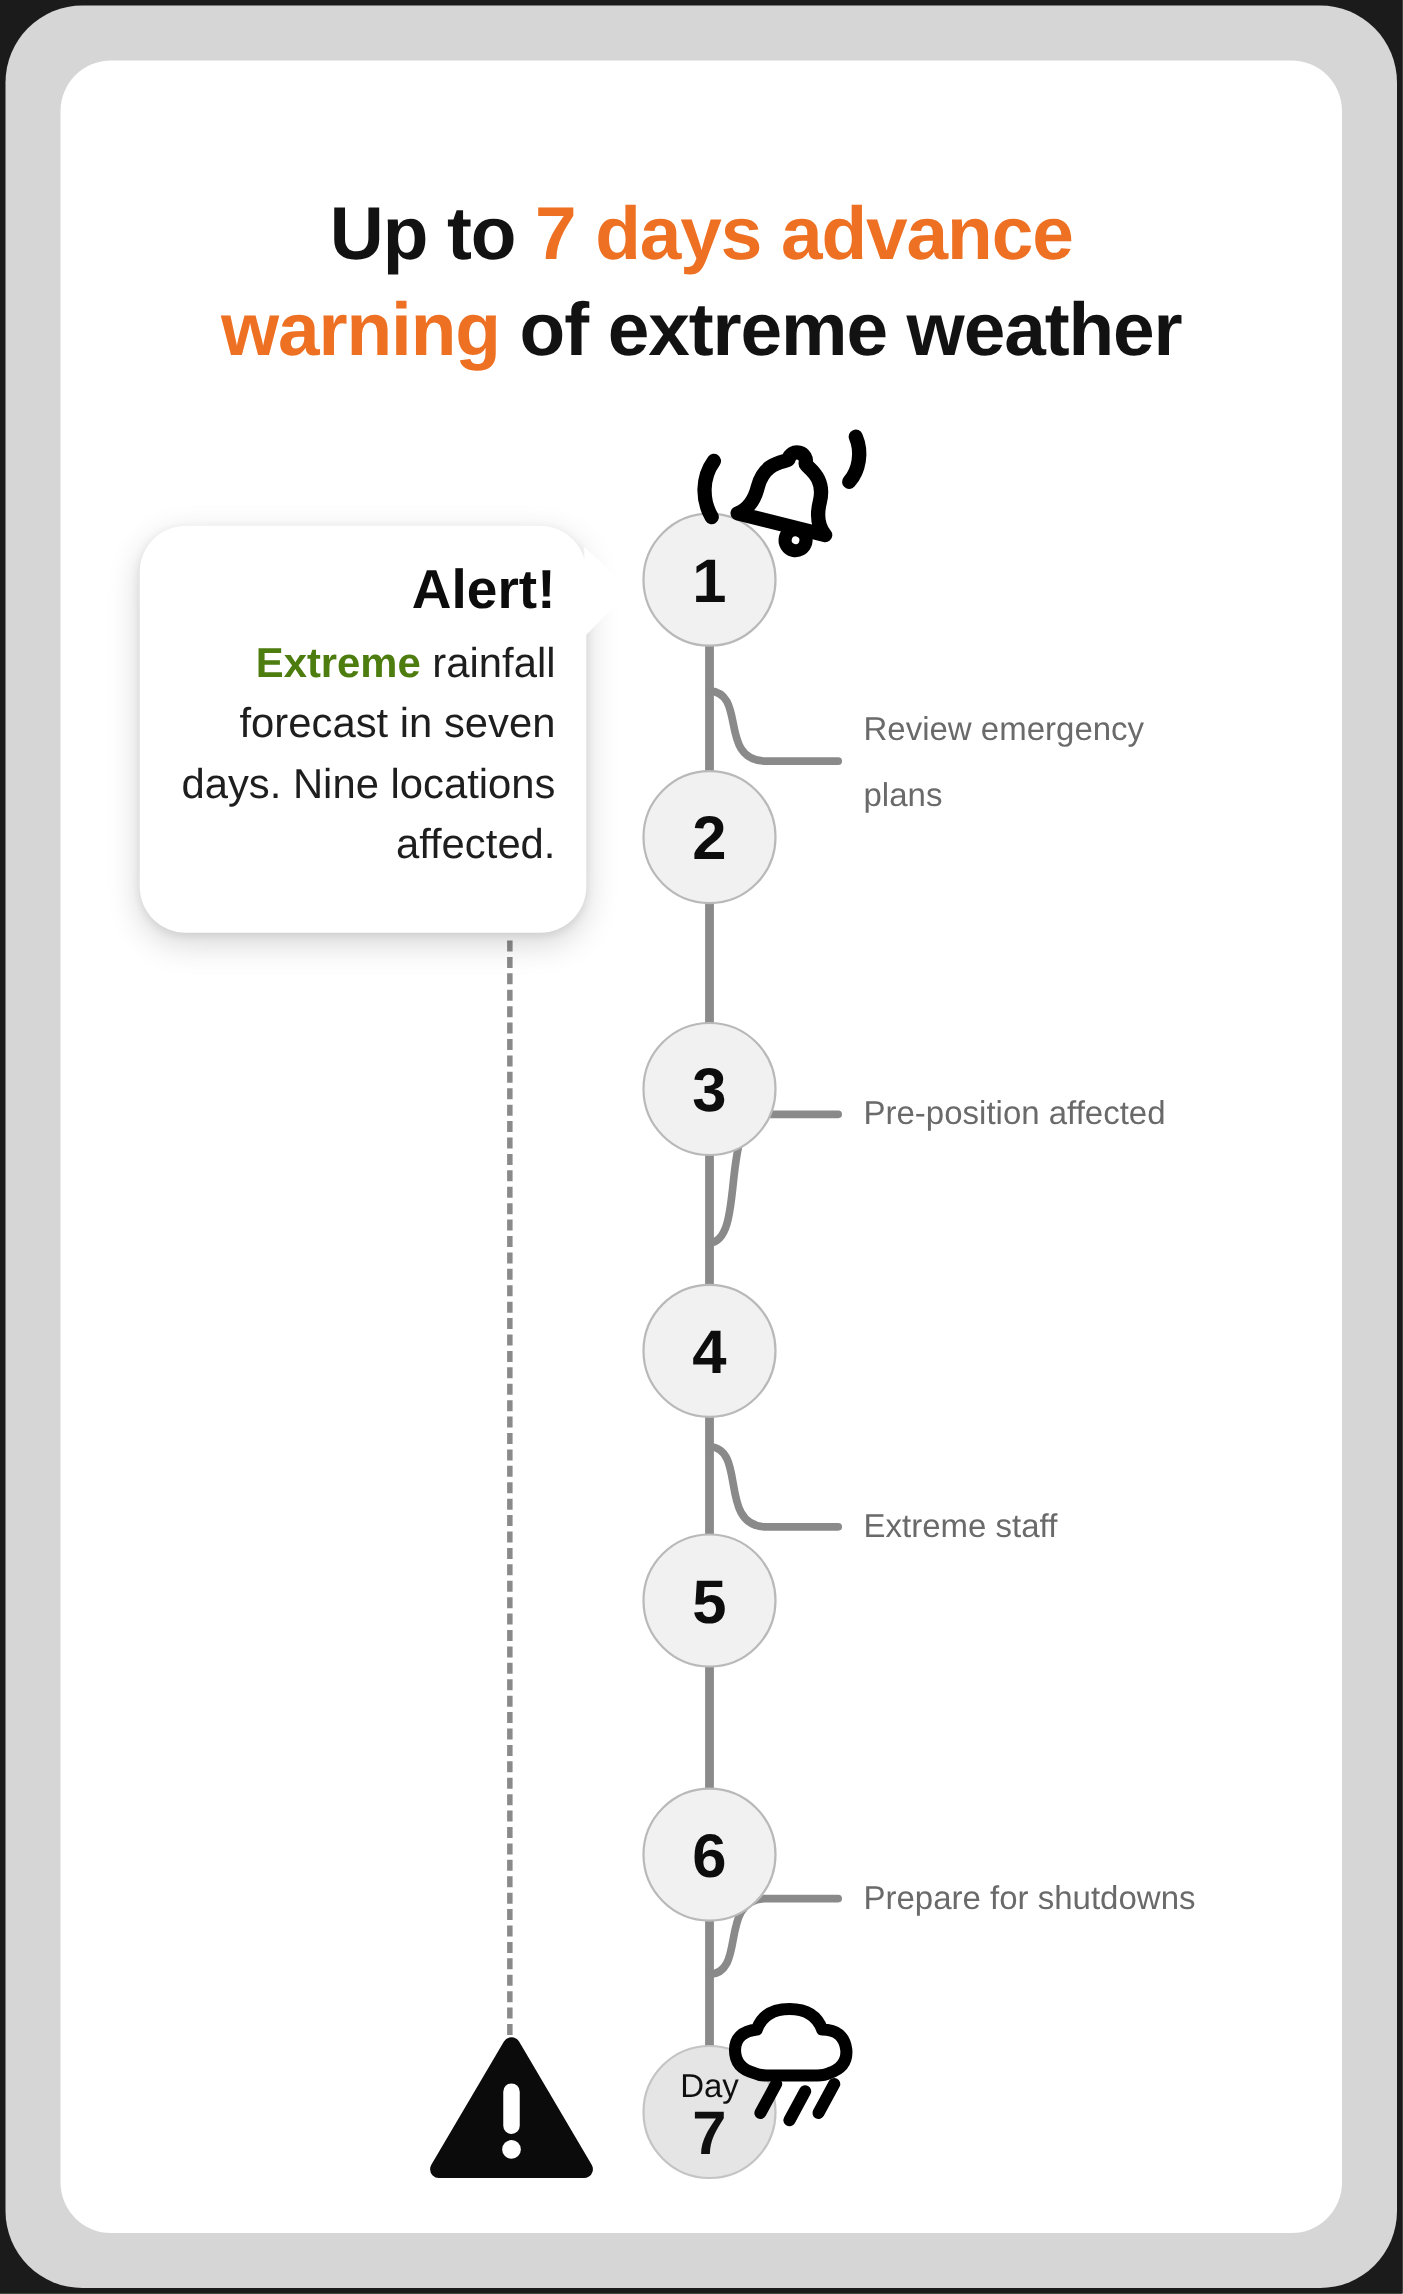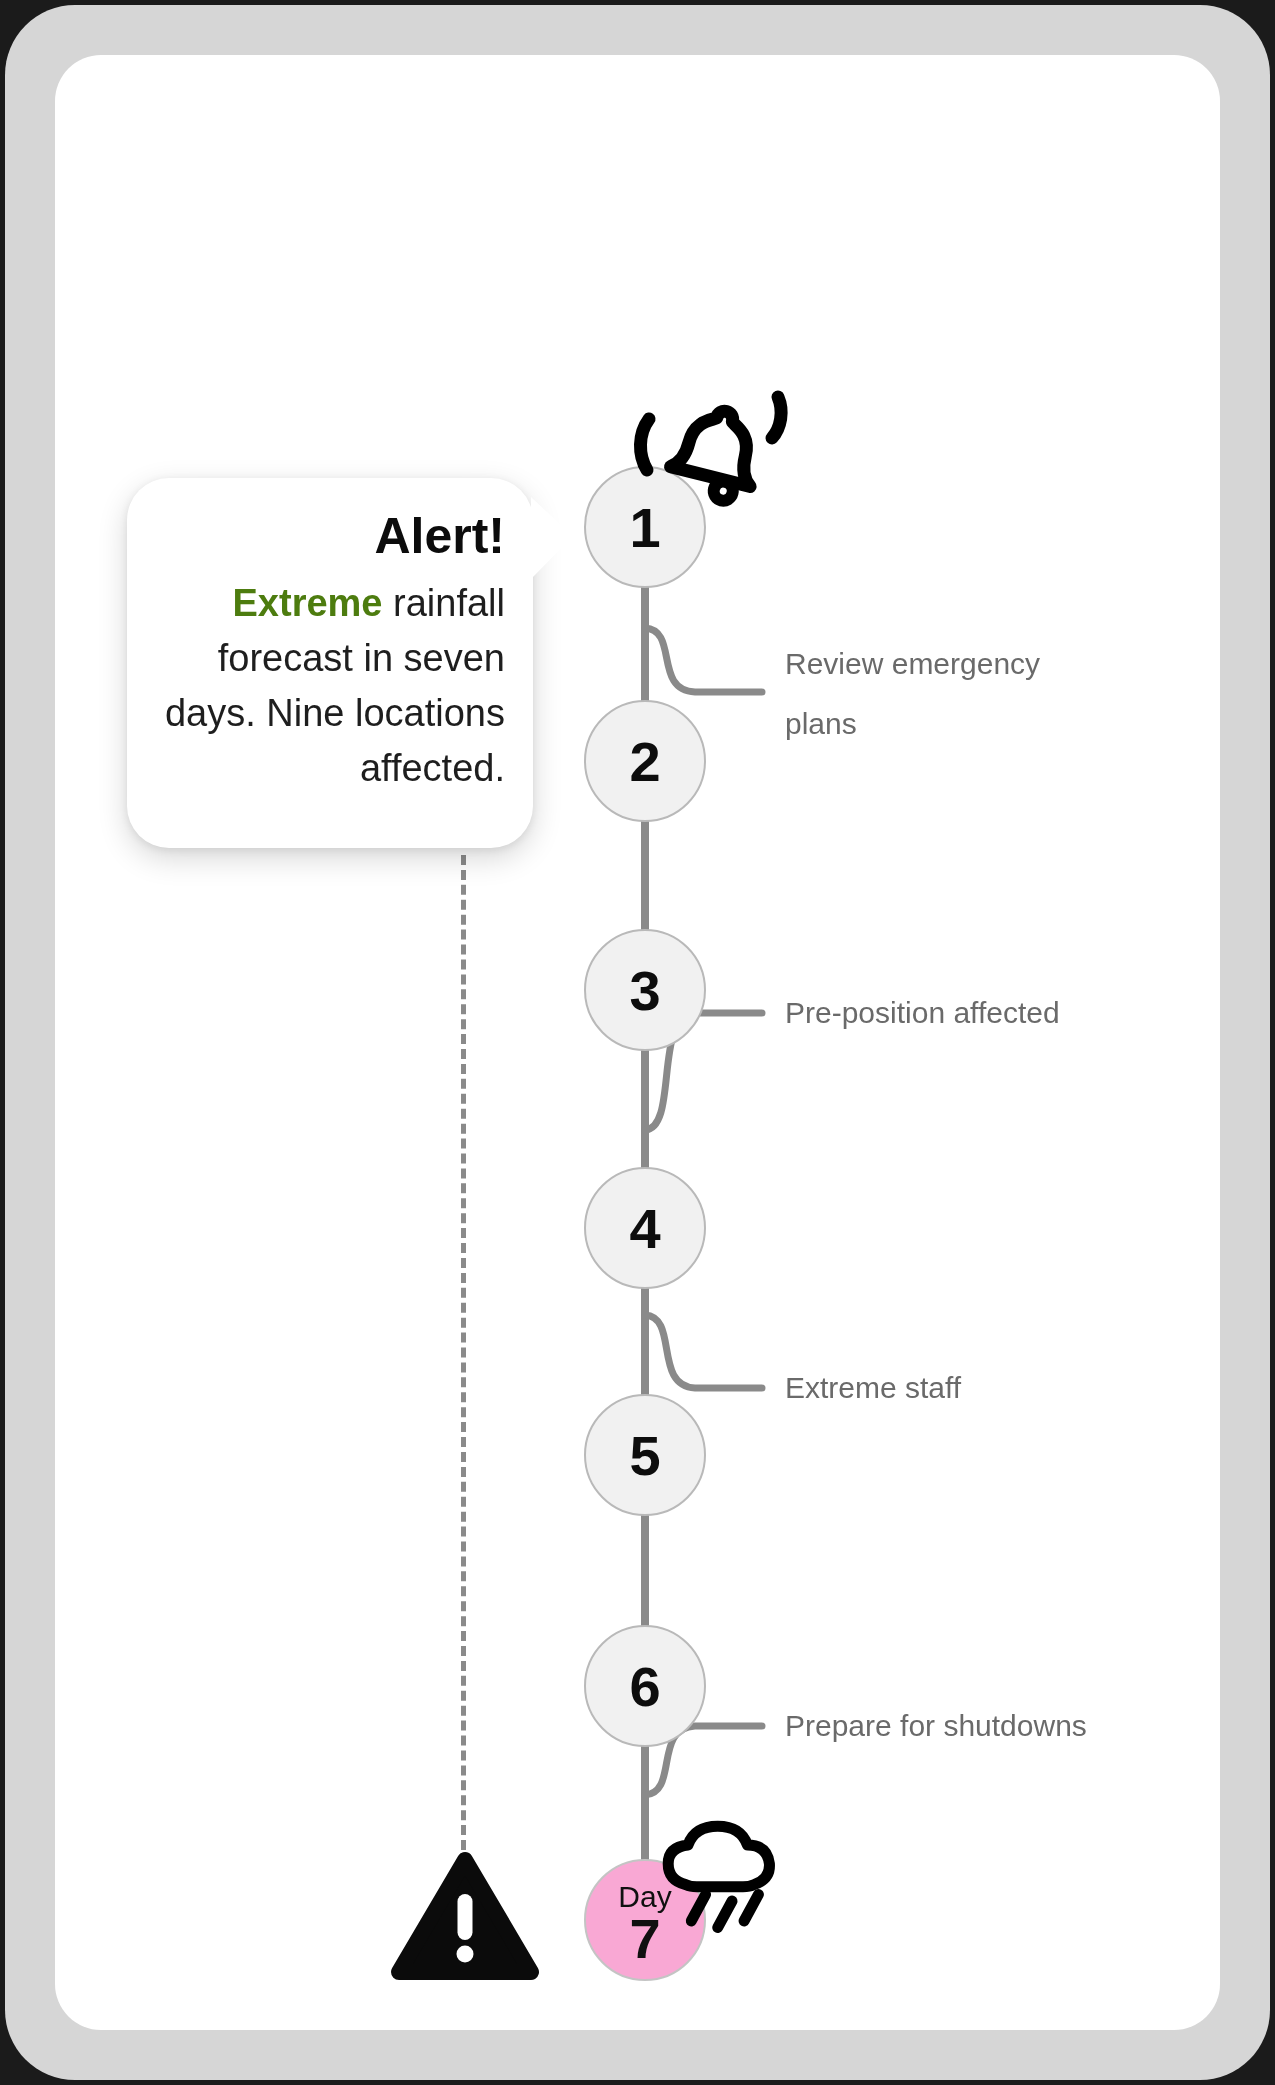--- a/index.html
+++ b/index.html
@@ -22,21 +22,21 @@
   svg.lines{position:absolute;left:0;top:0;width:1275px;height:2085px;}
 
   
   .circle{
     position:absolute;left:584px;width:122px;height:122px;border-radius:50%;
     background:#f1f1f1;border:2px solid #b9b9b9;box-sizing:border-box;
     display:flex;align-items:center;justify-content:center;
     font-weight:bold;font-size:56px;color:#0d0d0d;
   }
   .circle.final{
-    background:#f9a8d4;border-color:#c4c4c4;
+    background:#e5e5e5;border-color:#c4c4c4;
     flex-direction:column;gap:0;
   }
   .circle.final .day{font-size:30px;font-weight:normal;color:#101010;line-height:32px;margin-top:6px;}
   .circle.final .num7{font-size:56px;font-weight:bold;color:#101010;line-height:52px;}
 
   
   .lbl{
     position:absolute;left:785px;transform:translateY(-50%);
     font-size:30px;line-height:60px;color:#6a6a6a;
   }
@@ -70,20 +70,24 @@
   .rain{left:655px;top:1812px;width:132px;height:132px;}
   .warn{left:390px;top:1850px;width:150px;height:134px;}
 </style>
 </head>
 <body>
 
 <div class="stage">
   <div class="frame"></div>
   <div class="card"></div>
 
+  <div class="title">
+    <div><span>Up to </span><span class="accent">7 days advance</span></div>
+    <div><span class="accent">warning</span><span> of extreme weather</span></div>
+  </div>
 
   <svg class="lines" viewBox="0 0 1275 2085">
     <line x1="645" y1="527" x2="645" y2="1918" stroke="#8a8a8a" stroke-width="8"></line>
     <path d="M645,628 c34,2 8,62 50,64 h67" fill="none" stroke="#8a8a8a" stroke-width="7" stroke-linecap="round"></path>
     <path d="M645,1130 c34,-2 8,-115 50,-117 h67" fill="none" stroke="#8a8a8a" stroke-width="7" stroke-linecap="round"></path>
     <path d="M645,1315 c34,2 8,71 50,73 h67" fill="none" stroke="#8a8a8a" stroke-width="7" stroke-linecap="round"></path>
     <path d="M645,1795 c34,-2 8,-67 50,-69 h67" fill="none" stroke="#8a8a8a" stroke-width="7" stroke-linecap="round"></path>
   </svg>
 
   <div class="dash"></div>

